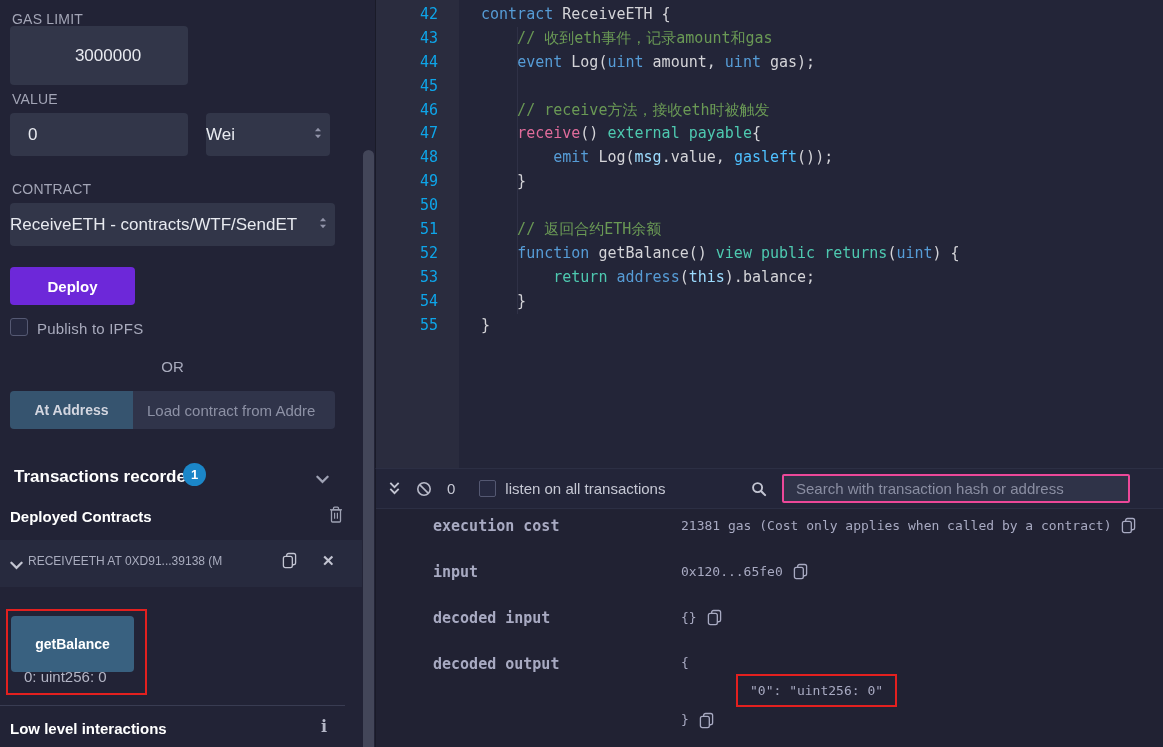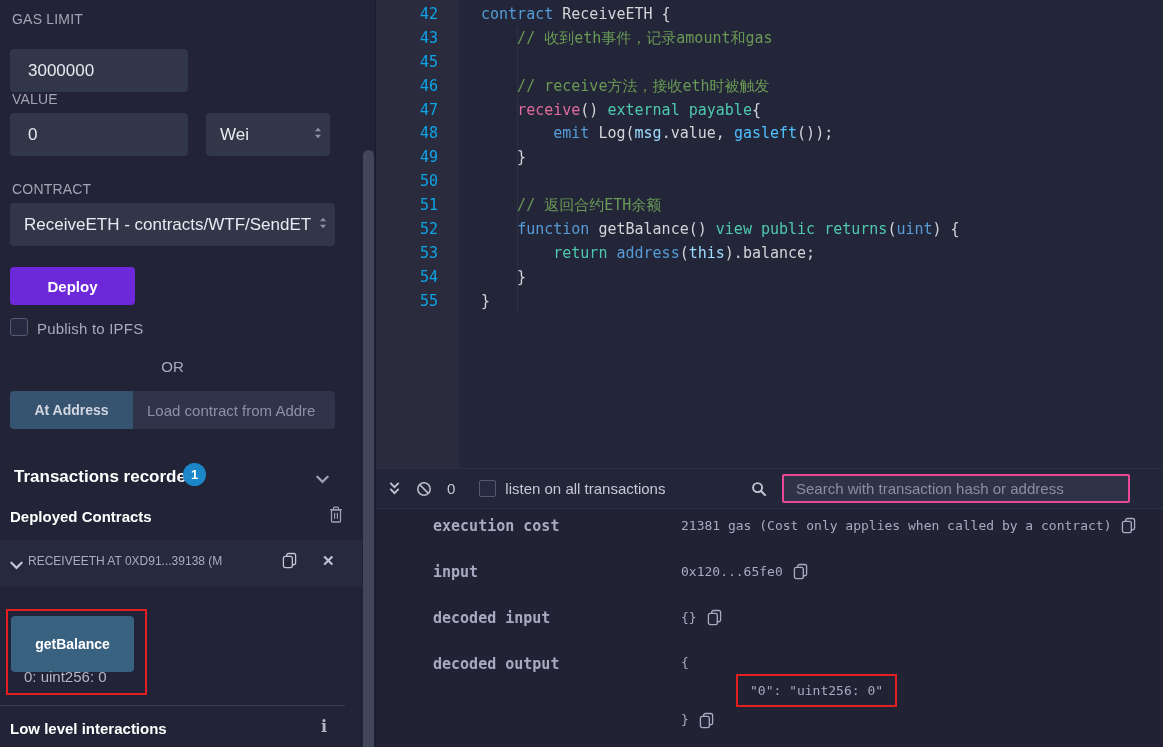--- a/index.html
+++ b/index.html
@@ -6,21 +6,21 @@
   html,body { width:1163px; height:747px; overflow:hidden; background:#222336;
               font-family:"Liberation Sans", sans-serif; }
   .app { position:relative; width:1163px; height:747px; background:#222336; }
 
   
   .sidebar { position:absolute; left:0; top:0; width:362px; height:747px; background:#222336; }
   .flabel { position:absolute; font-size:14px; color:#a3a5b6; letter-spacing:.2px; }
   .tbox { position:absolute; background:#323649; border:none; border-radius:4px;
           color:#e8eaf0; font-size:17px; font-family:"Liberation Sans",sans-serif; padding-left:18px; outline:none; }
   .selbox { position:absolute; background:#323649; border-radius:4px; color:#e8eaf0; font-size:17px;
-            display:flex; align-items:center; padding-left:14px; overflow:hidden; white-space:nowrap; cursor:pointer; }
+            display:flex; align-items:center; overflow:hidden; white-space:nowrap; cursor:pointer; }
   .selbox .spin { position:absolute; right:8px; top:50%; transform:translateY(-50%); color:#9093a8; }
   .selbox .seltext { overflow:hidden; white-space:nowrap; max-width:calc(100% - 22px); }
   .btn-deploy { position:absolute; left:10px; top:267px; width:125px; height:38px; background:#6d28d9;
                 border:none; border-radius:4px; color:#fff; font-weight:bold; font-size:15px; cursor:pointer;
                 font-family:"Liberation Sans",sans-serif; }
   .chk { position:absolute; width:18px; height:18px; background:#262940; border:1px solid #555973; border-radius:3px; cursor:pointer; }
   .or { position:absolute; left:0; top:358px; width:345px; text-align:center; color:#a9abbd; font-size:15px; }
   .btn-ataddr { position:absolute; left:10px; top:391px; width:123px; height:38px; background:#36546f;
                 border:none; border-radius:4px 0 0 4px; color:#d3d6e0; font-weight:bold; font-size:14px; cursor:pointer;
                 font-family:"Liberation Sans",sans-serif; }
@@ -91,21 +91,21 @@
   .redbox2 { display:inline-block; border:2px solid #e3201f; padding:7px 12px; margin:4px 0 4px 55px; }
   .mt { margin-top:1px; }
 </style>
 </head>
 <body>
 
 <div class="app">
 
   <aside class="sidebar">
     <div class="flabel" style="left:12px; top:11px;">GAS LIMIT</div>
-    <input class="tbox" style="left: 10px; top: 49px; width: 178px; height: 43px;" value="3000000">
+    <input class="tbox" style="left: 10px; top: 26px; width: 178px; height: 59px; text-align: center;" value="3000000">
 
     <div class="flabel" style="left:12px; top:91px;">VALUE</div>
     <input class="tbox" style="left: 10px; top: 113px; width: 178px; height: 43px;" value="0">
     <div class="selbox" style="left:206px; top:113px; width:124px; height:43px;">
       <span class="seltext">Wei</span>
       <span class="spin"><svg viewBox="0 0 8 14" width="8" height="14">
             <path d="M1 5.3 L4 1.8 L7 5.3 Z" fill="currentColor"></path>
             <path d="M1 8.7 L4 12.2 L7 8.7 Z" fill="currentColor"></path>
           </svg></span>
     </div>
@@ -167,20 +167,21 @@
   <div class="side-scroll">
     <div class="thumb"></div>
   </div>
 
   <main class="editor">
     <div class="gutter-bg"></div>
     <div class="indent-guide"></div>
     <div class="lines">
         <div class="line"><div class="ln">42</div><div class="code"><span class="tok-kw">contract</span><span class="tok-pl"> ReceiveETH {</span></div></div>
         <div class="line"><div class="ln">43</div><div class="code"><span class="tok-cm">    // 收到eth事件，记录amount和gas</span></div></div>
+        <div class="line"><div class="ln">44</div><div class="code"><span class="tok-pl">    </span><span class="tok-kw">event</span><span class="tok-pl"> Log(</span><span class="tok-kw">uint</span><span class="tok-pl"> amount, </span><span class="tok-kw">uint</span><span class="tok-pl"> gas);</span></div></div>
         <div class="line"><div class="ln">45</div><div class="code"></div></div>
         <div class="line"><div class="ln">46</div><div class="code"><span class="tok-cm">    // receive方法，接收eth时被触发</span></div></div>
         <div class="line"><div class="ln">47</div><div class="code"><span class="tok-pl">    </span><span class="tok-fn">receive</span><span class="tok-pl">() </span><span class="tok-mod">external</span><span class="tok-pl"> </span><span class="tok-mod">payable</span><span class="tok-pl">{</span></div></div>
         <div class="line"><div class="ln">48</div><div class="code"><span class="tok-pl">        </span><span class="tok-kw">emit</span><span class="tok-pl"> Log(</span><span class="tok-id">msg</span><span class="tok-pl">.value, </span><span class="tok-bi">gasleft</span><span class="tok-pl">());</span></div></div>
         <div class="line"><div class="ln">49</div><div class="code"><span class="tok-pl">    }</span></div></div>
         <div class="line"><div class="ln">50</div><div class="code"></div></div>
         <div class="line"><div class="ln">51</div><div class="code"><span class="tok-cm">    // 返回合约ETH余额</span></div></div>
         <div class="line"><div class="ln">52</div><div class="code"><span class="tok-pl">    </span><span class="tok-kw">function</span><span class="tok-pl"> getBalance() </span><span class="tok-mod">view</span><span class="tok-pl"> </span><span class="tok-mod">public</span><span class="tok-pl"> </span><span class="tok-mod">returns</span><span class="tok-pl">(</span><span class="tok-kw">uint</span><span class="tok-pl">) {</span></div></div>
         <div class="line"><div class="ln">53</div><div class="code"><span class="tok-pl">        </span><span class="tok-mod">return</span><span class="tok-pl"> </span><span class="tok-kw">address</span><span class="tok-pl">(</span><span class="tok-id">this</span><span class="tok-pl">).balance;</span></div></div>
         <div class="line"><div class="ln">54</div><div class="code"><span class="tok-pl">    }</span></div></div>

